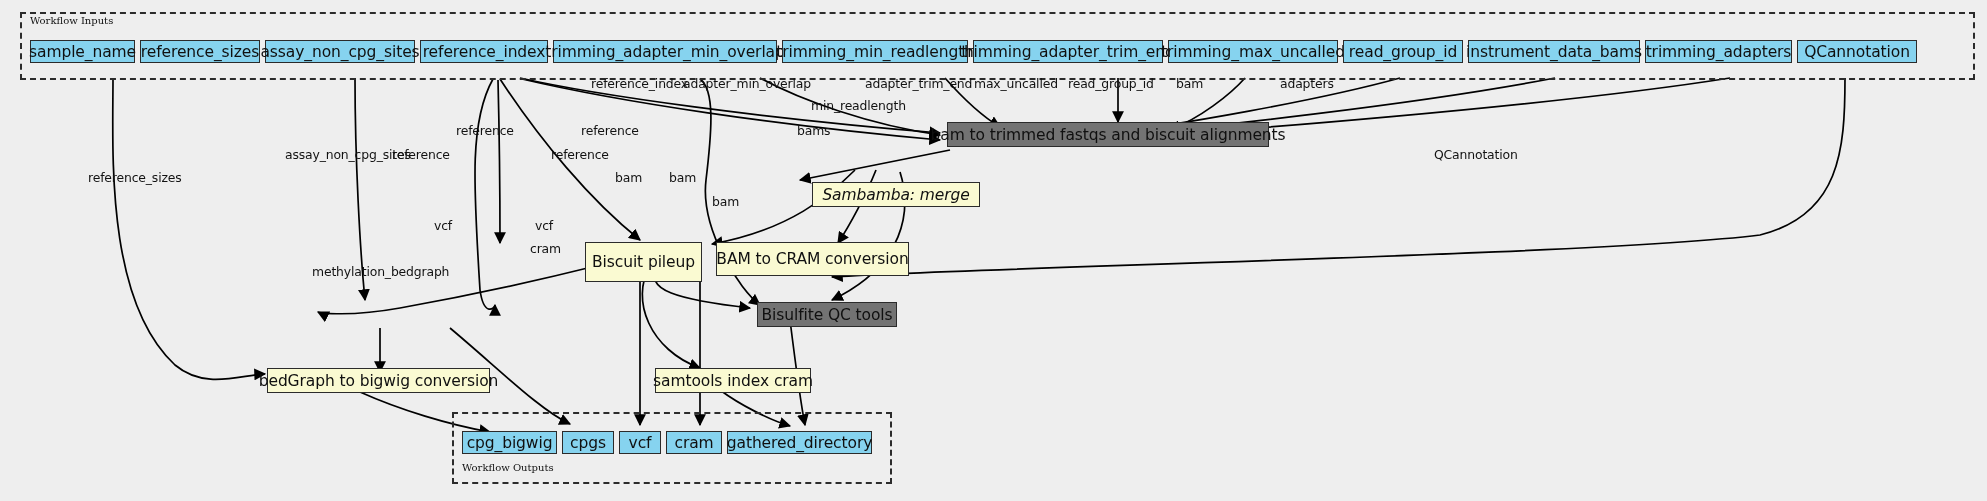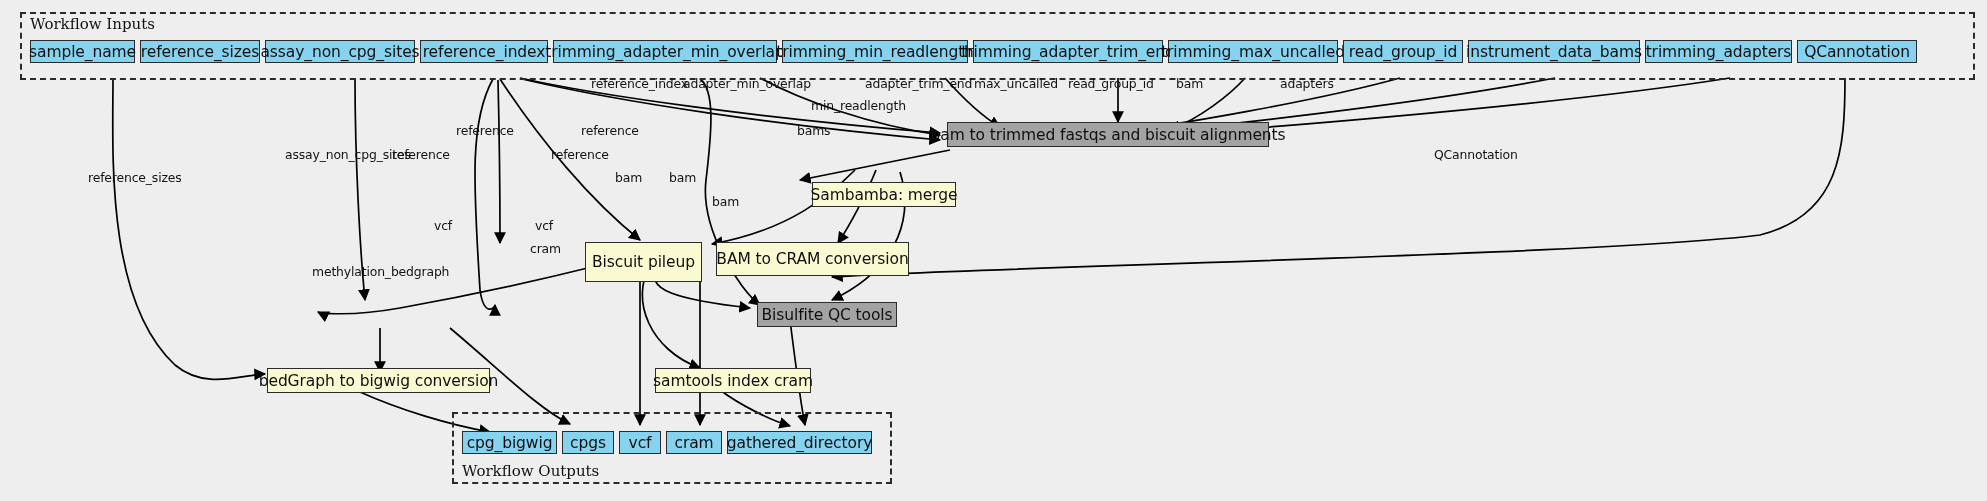--- a/index.html
+++ b/index.html
@@ -30,21 +30,21 @@
   }
   .group-box {
     position: absolute;
     border: 2px dashed #2b2b2b;
     background: transparent;
     box-sizing: border-box;
   }
   .group-label {
     position: absolute;
     font-family: "DejaVu Serif", "Liberation Serif", serif;
-    font-size: 15px;
+    font-size: 10px;
     color: #111111;
     white-space: nowrap;
   }
   .node {
     position: absolute;
     box-sizing: border-box;
     border: 1.6px solid #2b2b2b;
     display: flex;
     align-items: center;
     justify-content: center;
@@ -54,21 +54,21 @@
     letter-spacing: -0.1px;
     padding: 0 9px;
   }
   .node.io {
     background: #86d3ef;
   }
   .node.tool {
     background: #fafad2;
   }
   .node.subwf {
-    background: #a3a3a3;
+    background: #737373;
   }
   .edge-label {
     position: absolute;
     font-size: 12.4px;
     color: #121212;
     white-space: nowrap;
     letter-spacing: -0.15px;
   }
 </style>
 </head>
@@ -182,21 +182,21 @@
   <div class="node io" style="left:1645px; top:40px; width:147px; height:23px;">
     <span>trimming_adapters</span>
   </div>
   <div class="node io" style="left:1797px; top:40px; width:120px; height:23px;">
     <span>QCannotation</span>
   </div>
 
   <div class="node subwf" style="left:947px; top:122px; width:322px; height:25px;">
     <span>bam to trimmed fastqs and biscuit alignments</span>
   </div>
-  <div class="node tool" style="left:812px; top:182px; width:144px; height:25px;">
+  <div class="node tool" style="left:812px; top:182px; width:168px; height:25px;font-style:italic;">
     <span>Sambamba: merge</span>
   </div>
   <div class="node tool" style="left:585px; top:242px; width:117px; height:40px;">
     <span>Biscuit pileup</span>
   </div>
   <div class="node tool" style="left:716px; top:242px; width:193px; height:34px;">
     <span>BAM to CRAM conversion</span>
   </div>
   <div class="node subwf" style="left:757px; top:302px; width:140px; height:25px;">
     <span>Bisulfite QC tools</span>

